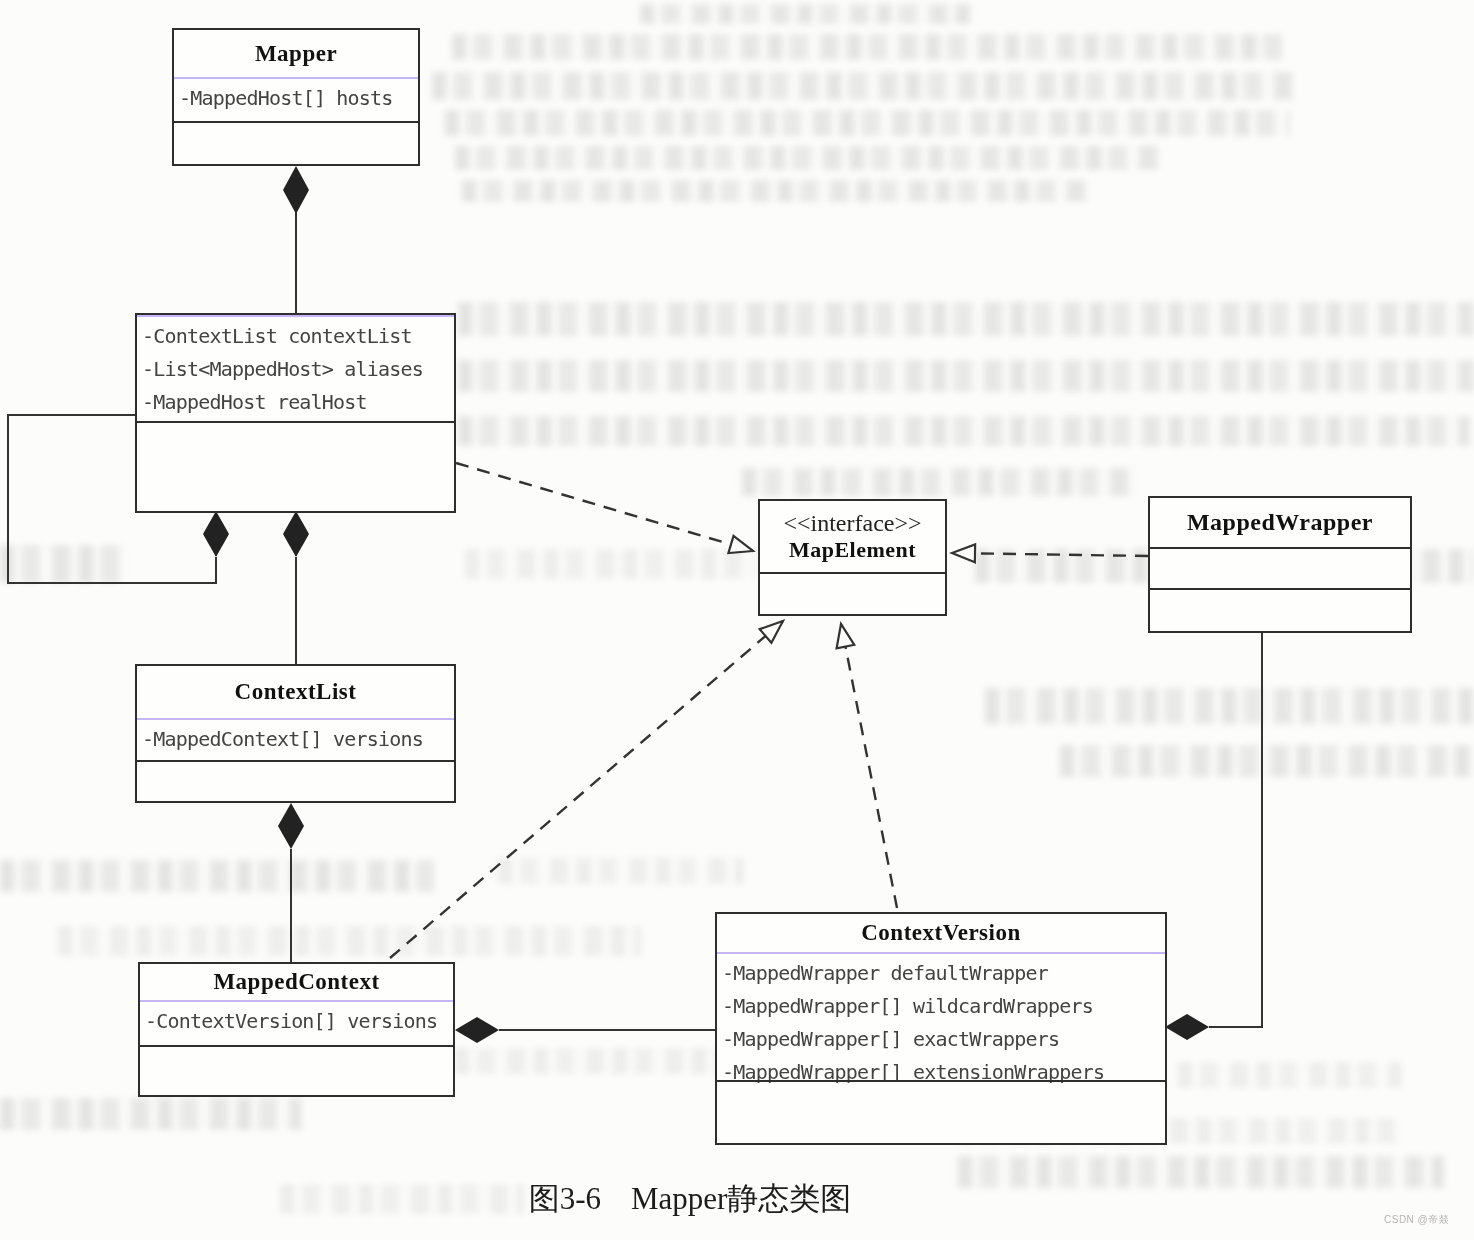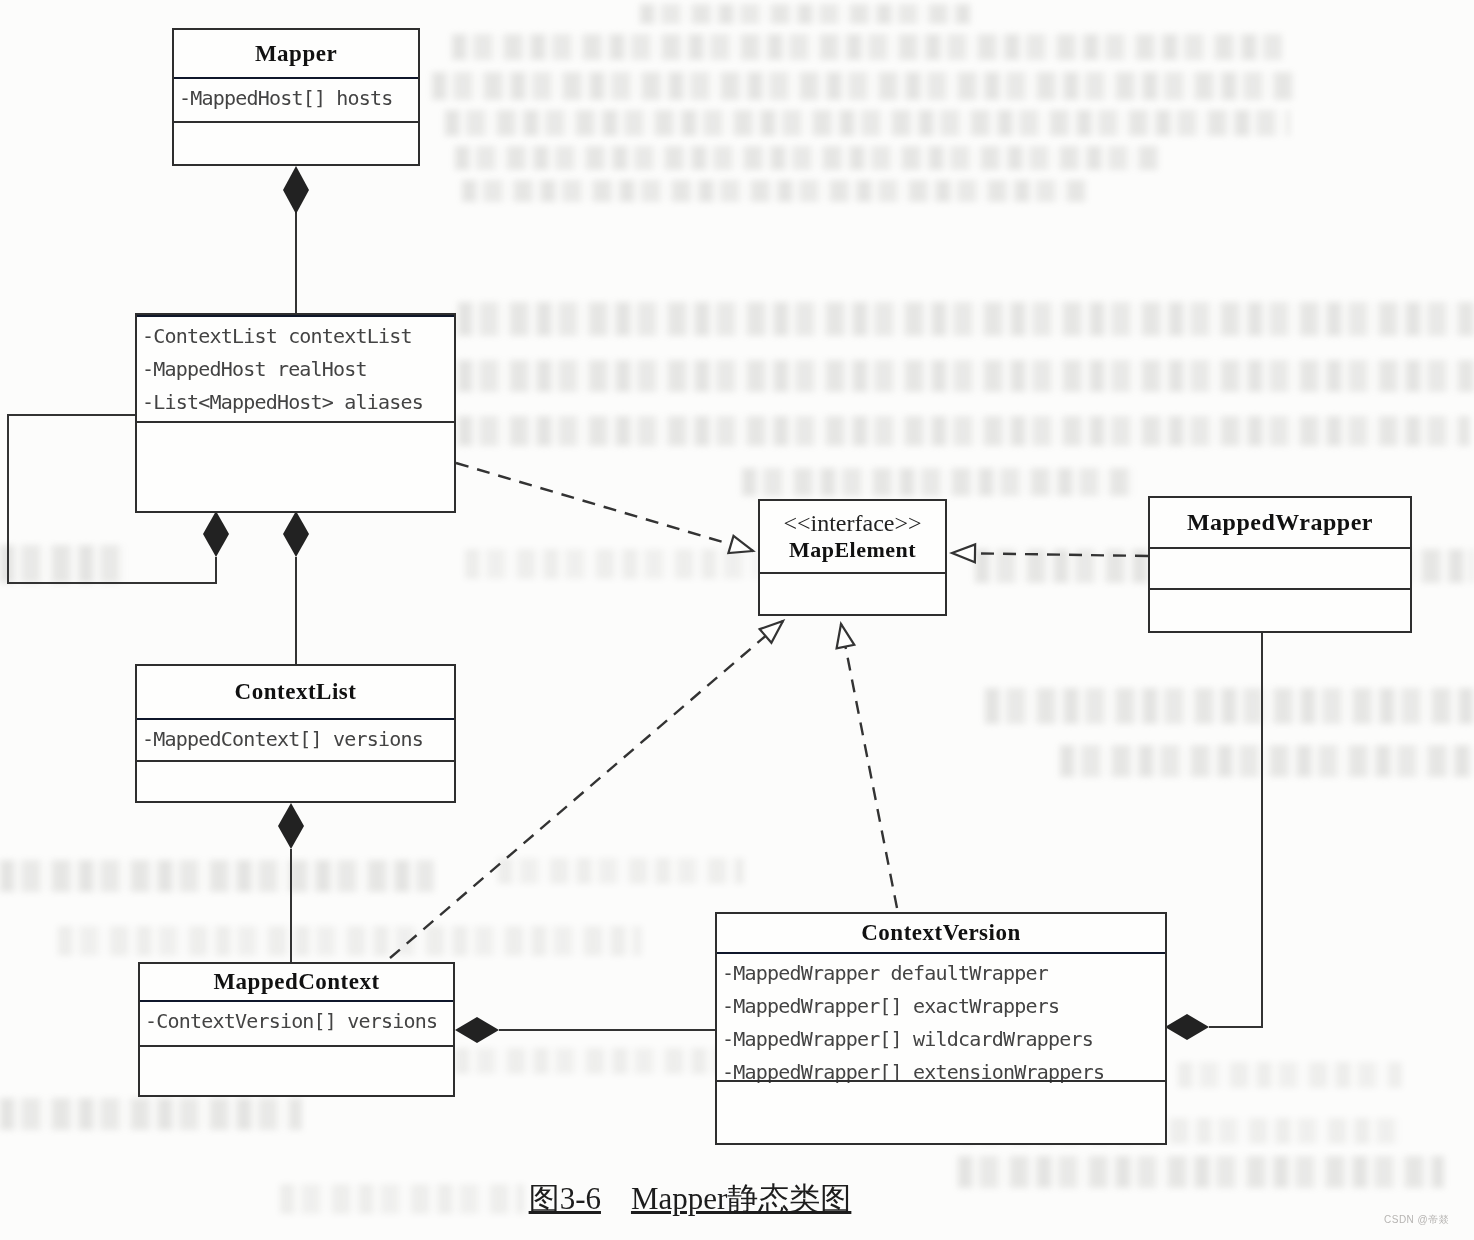--- a/index.html
+++ b/index.html
@@ -15,28 +15,28 @@
   .bleed.lite{opacity:.32;}
 
   
   .uml-class{position:absolute;display:flex;flex-direction:column;
     background:#fefefd;border:2px solid #2e2e2e;box-sizing:border-box;}
   .uml-title{display:flex;flex-direction:column;align-items:center;justify-content:center;
     font-family:"Liberation Serif",serif;font-weight:bold;font-size:23px;color:#111;
     letter-spacing:.5px;box-sizing:border-box;}
   .uml-stereotype{font-family:"Liberation Serif",serif;font-weight:normal;font-size:24px;
     color:#222;letter-spacing:0;}
-  .uml-attrs{box-sizing:border-box;border-top:2px solid #0f172a;padding:3px 0 8px 5px;}
+  .uml-attrs{box-sizing:border-box;border-top:2px solid #c4b5fd;padding:3px 0 8px 5px;}
   .uml-attr{font-family:"DejaVu Sans Mono",monospace;font-size:20px;line-height:33px;
     color:#434343;white-space:nowrap;letter-spacing:-0.8px;}
   .uml-empty{box-sizing:border-box;border-top:2px solid #2e2e2e;flex:1;}
 
   
   .caption{position:absolute;left:470px;top:1178px;width:440px;text-align:center;
-    font-family:"Liberation Serif",serif;font-size:31px;color:#1d1d1d;white-space:nowrap;text-decoration:underline;}
+    font-family:"Liberation Serif",serif;font-size:31px;color:#1d1d1d;white-space:nowrap;}
   .caption .num{margin-right:30px;}
   .watermark{position:absolute;left:1384px;top:1213px;font-size:10px;color:#b6b4b2;
     letter-spacing:.5px;}
 
   svg.connectors{position:absolute;left:0;top:0;pointer-events:none;}
 </style>
 </head>
 <body>
 
 <div class="bleed" style="left:640px;top:4px;width:330px;height:20px"></div>
@@ -95,22 +95,22 @@
   <div class="uml-title" style="height:47px">Mapper</div>
   <div class="uml-attrs" style="height:44px">
     <div class="uml-attr">-MappedHost[] hosts</div>
   </div>
   <div class="uml-empty"></div>
 </div>
 
 <div class="uml-class" style="left:135px;top:313px;width:321px;height:200px">
   <div class="uml-attrs" style="height:106px">
     <div class="uml-attr">-ContextList contextList</div>
+    <div class="uml-attr">-List&lt;MappedHost&gt; aliases</div>
     <div class="uml-attr">-MappedHost realHost</div>
-    <div class="uml-attr">-List&lt;MappedHost&gt; aliases</div>
   </div>
   <div class="uml-empty"></div>
 </div>
 
 <div class="uml-class" style="left:135px;top:664px;width:321px;height:139px">
   <div class="uml-title" style="height:52px">ContextList</div>
   <div class="uml-attrs" style="height:42px">
     <div class="uml-attr">-MappedContext[] versions</div>
   </div>
   <div class="uml-empty"></div>
@@ -121,22 +121,22 @@
   <div class="uml-attrs" style="height:45px">
     <div class="uml-attr">-ContextVersion[] versions</div>
   </div>
   <div class="uml-empty"></div>
 </div>
 
 <div class="uml-class" style="left:715px;top:912px;width:452px;height:233px">
   <div class="uml-title" style="height:38px">ContextVersion</div>
   <div class="uml-attrs" style="height:128px">
     <div class="uml-attr">-MappedWrapper defaultWrapper</div>
+    <div class="uml-attr">-MappedWrapper[] wildcardWrappers</div>
     <div class="uml-attr">-MappedWrapper[] exactWrappers</div>
-    <div class="uml-attr">-MappedWrapper[] wildcardWrappers</div>
     <div class="uml-attr">-MappedWrapper[] extensionWrappers</div>
   </div>
   <div class="uml-empty"></div>
 </div>
 
 <div class="uml-class" style="left:758px;top:499px;width:189px;height:117px">
   <div class="uml-title" style="height:71px;font-size:22px">
     <div class="uml-stereotype">&lt;&lt;interface&gt;&gt;</div>
     <div>MapElement</div>
   </div>

